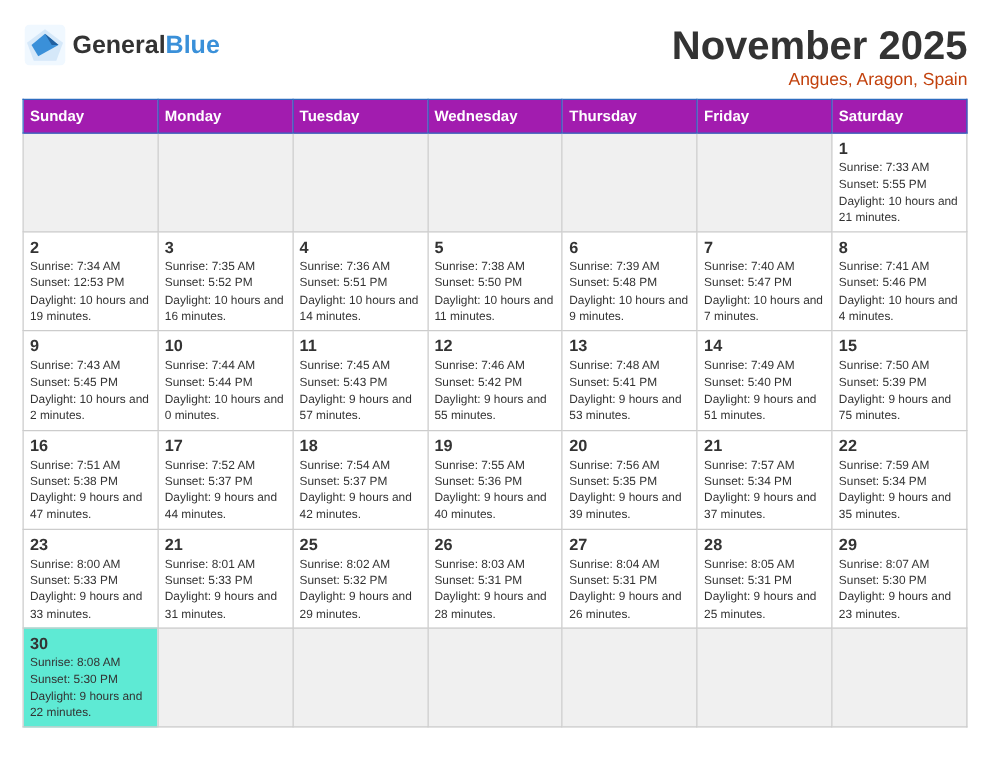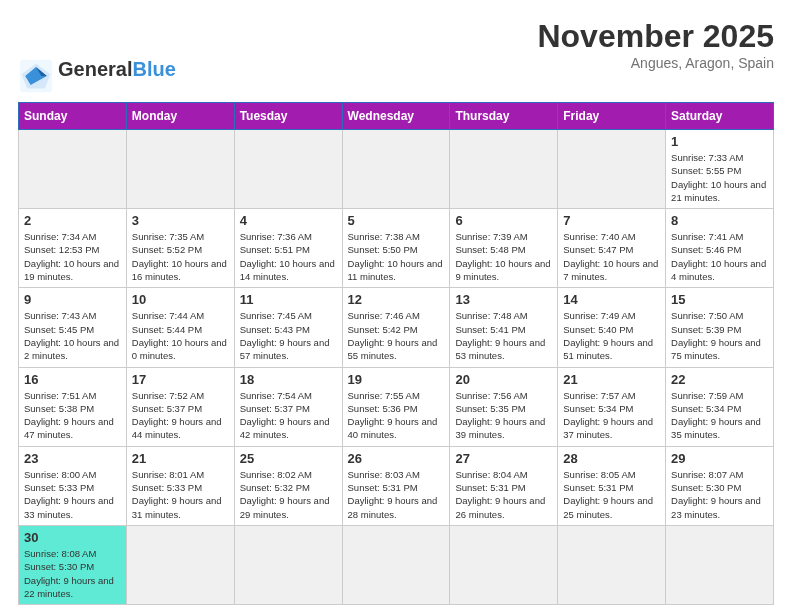--- a/index.html
+++ b/index.html
@@ -11,22 +11,22 @@
       padding: 18px 18px 18px 18px;
     }
     .header {
       display: flex;
       justify-content: space-between;
       align-items: flex-start;
       margin-bottom: 8px;
     }
     .logo {
       display: flex;
+      align-items: center;
       gap: 4px;
-      margin-top: 40px;
     }
     .logo-text {
       font-size: 20px;
       font-weight: bold;
       color: #333;
       line-height: 1.1;
     }
     .logo-text span {
       color: #3a90d9;
     }
@@ -37,21 +37,21 @@
     .title-block {
       text-align: right;
     }
     .month-title {
       font-size: 32px;
       font-weight: bold;
       color: #333;
     }
     .location {
       font-size: 14px;
-      color: #737373;
+      color: #c2410c;
     }
     .calendar {
       width: 100%;
       border-collapse: collapse;
       border: 1px solid #ccc;
     }
     .calendar th {
       background: #a21caf;
       color: #fff;
       font-size: 12px;

